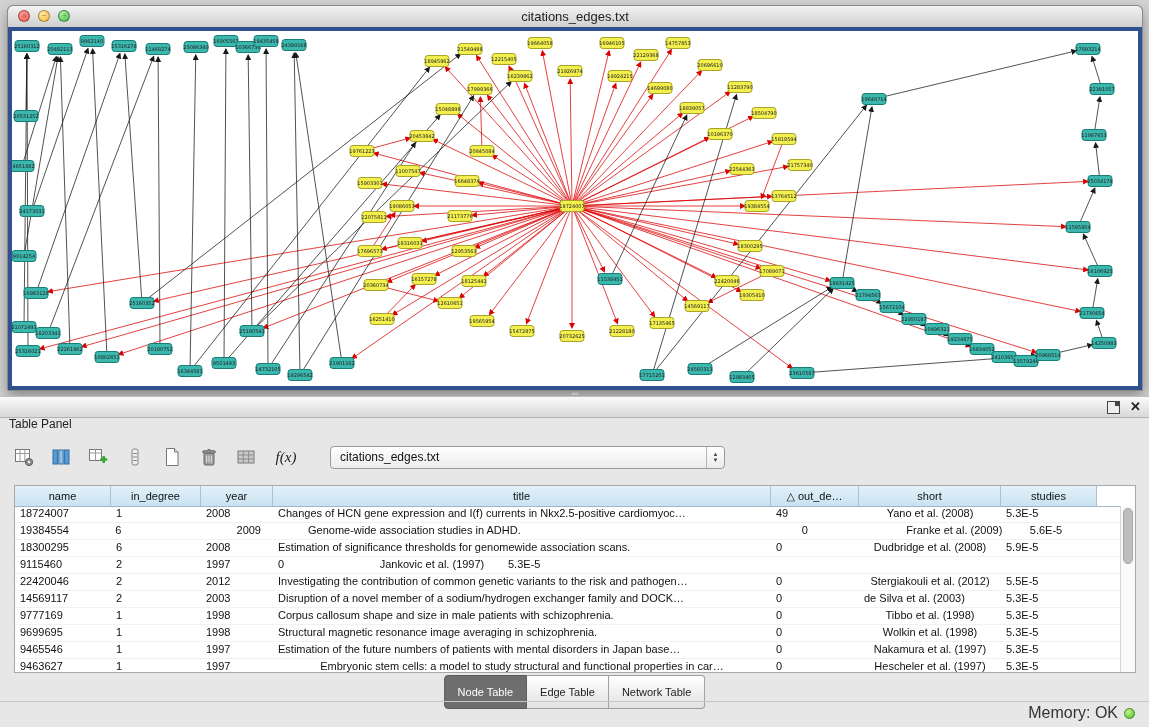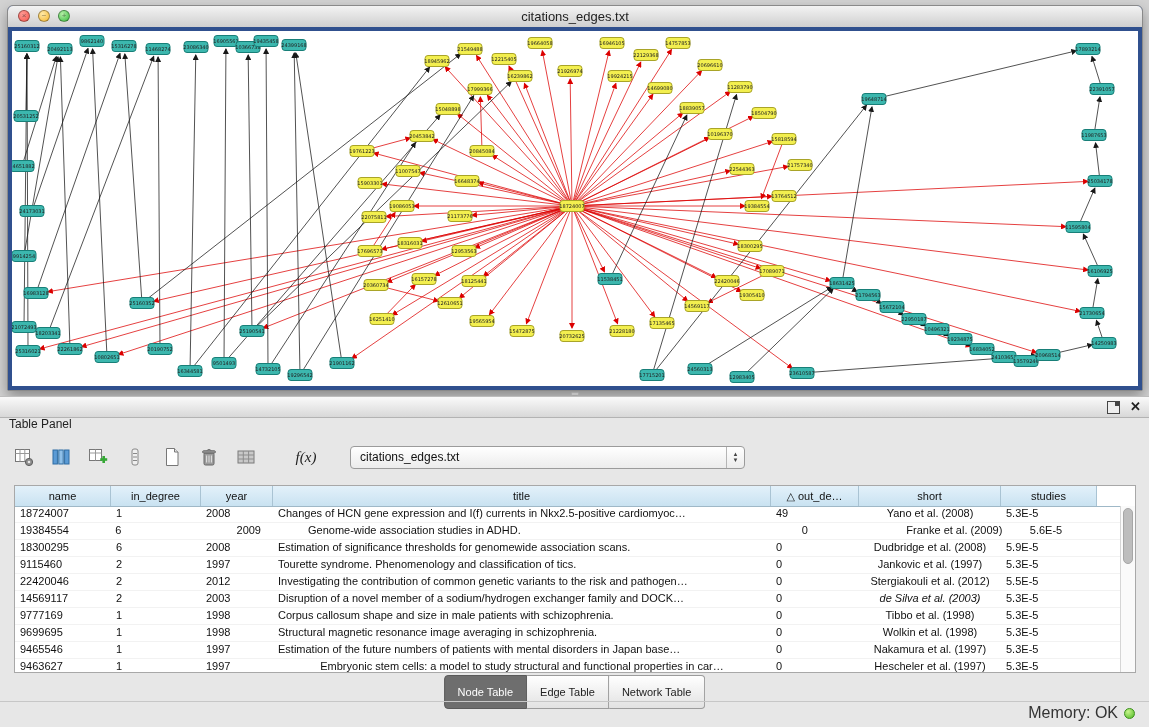--- a/index.html
+++ b/index.html
@@ -30,21 +30,21 @@
     background:linear-gradient(#fafafa,#d8d8d8);border-top:1px solid #bdbdbd;border-bottom:1px solid #b3b3b3;box-sizing:border-box;}
   .panel-title{position:absolute;left:9px;top:20px;font-size:12px;color:#222;}
   .panel-btns{position:absolute;right:8px;top:3px;display:flex;gap:10px;align-items:center;}
   .float-icon{width:11px;height:11px;border:1px solid #444;position:relative;background:#eee;}
   .float-icon::after{content:"";position:absolute;right:-1px;top:-1px;width:5px;height:5px;background:#444;}
   .close-icon{font-size:13px;font-weight:bold;color:#222;line-height:14px;cursor:default;}
 
   .toolbar{position:absolute;left:10px;top:44px;height:34px;display:flex;align-items:center;gap:9px;}
   .tool-btn{width:28px;height:28px;border:none;background:transparent;padding:2px;display:flex;
     align-items:center;justify-content:center;border-radius:4px;}
-  .fx-btn{font-family:"Liberation Serif",serif;font-style:italic;font-size:15px;color:#222;width:34px;margin-left:20px;}
+  .fx-btn{font-family:"Liberation Serif",serif;font-style:italic;font-size:15px;color:#222;width:34px;}
   .combo{margin-left:18px;width:395px;height:23px;border:1px solid #9b9b9b;border-radius:4px;
     background:linear-gradient(#ffffff,#ececec);display:flex;align-items:center;box-sizing:border-box;}
   .combo-label{flex:1;font-size:12px;color:#111;padding-left:9px;}
   .combo-stepper{width:17px;height:100%;border-left:1px solid #b5b5b5;display:flex;flex-direction:column;
     align-items:center;justify-content:center;font-size:6px;color:#444;line-height:6px;}
 
   .data-table{position:absolute;left:14px;top:89px;width:1122px;height:188px;background:#fff;
     border:1px solid #a8a8a8;box-sizing:border-box;overflow:hidden;}
   .thead{display:flex;height:20px;background:linear-gradient(#e3f1fa,#c9e2f1);border-bottom:1px solid #9fb8c7;}
   .th{box-sizing:border-box;border-right:1px solid #a9c3d3;font-size:11px;color:#111;
@@ -758,41 +758,40 @@
             <div class="td" style="width: 72px; text-align: left;">2008</div>
             <div class="td" style="width: 498px; text-align: left;">Estimation of significance thresholds for genomewide association scans.</div>
             <div class="td" style="width: 88px; text-align: left;">0</div>
             <div class="td" style="width: 142px; text-align: center;">Dudbridge et al. (2008)</div>
             <div class="td" style="width: 96px; text-align: left;">5.9E-5</div>
           </div>
           <div class="tr">
             <div class="td" style="width: 96px; text-align: left;">9115460</div>
             <div class="td" style="width: 90px; text-align: left;">2</div>
             <div class="td" style="width: 72px; text-align: left;">1997</div>
-            <div class="td" style="width: 498px; text-align: left;">Tourette syndrome. Phenomenology and classification of tics.</div>
             <div class="td" style="width: 88px; text-align: left;">0</div>
             <div class="td" style="width: 142px; text-align: center;">Jankovic et al. (1997)</div>
             <div class="td" style="width: 96px; text-align: left;">5.3E-5</div>
           </div>
           <div class="tr">
             <div class="td" style="width: 96px; text-align: left;">22420046</div>
             <div class="td" style="width: 90px; text-align: left;">2</div>
             <div class="td" style="width: 72px; text-align: left;">2012</div>
             <div class="td" style="width: 498px; text-align: left;">Investigating the contribution of common genetic variants to the risk and pathogen…</div>
             <div class="td" style="width: 88px; text-align: left;">0</div>
             <div class="td" style="width: 142px; text-align: center;">Stergiakouli et al. (2012)</div>
             <div class="td" style="width: 96px; text-align: left;">5.5E-5</div>
           </div>
           <div class="tr">
             <div class="td" style="width: 96px; text-align: left;">14569117</div>
             <div class="td" style="width: 90px; text-align: left;">2</div>
             <div class="td" style="width: 72px; text-align: left;">2003</div>
             <div class="td" style="width: 498px; text-align: left;">Disruption of a novel member of a sodium/hydrogen exchanger family and DOCK…</div>
             <div class="td" style="width: 88px; text-align: left;">0</div>
-            <div class="td" style="width: 142px; text-align: center; font-style: italic;">de Silva et al. (2003)</div>
+            <div class="td" style="width: 142px; ">de Silva et al. (2003)</div>
             <div class="td" style="width: 96px; text-align: left;">5.3E-5</div>
           </div>
           <div class="tr">
             <div class="td" style="width: 96px; text-align: left;">9777169</div>
             <div class="td" style="width: 90px; text-align: left;">1</div>
             <div class="td" style="width: 72px; text-align: left;">1998</div>
             <div class="td" style="width: 498px; text-align: left;">Corpus callosum shape and size in male patients with schizophrenia.</div>
             <div class="td" style="width: 88px; text-align: left;">0</div>
             <div class="td" style="width: 142px; text-align: center;">Tibbo et al. (1998)</div>
             <div class="td" style="width: 96px; text-align: left;">5.3E-5</div>

